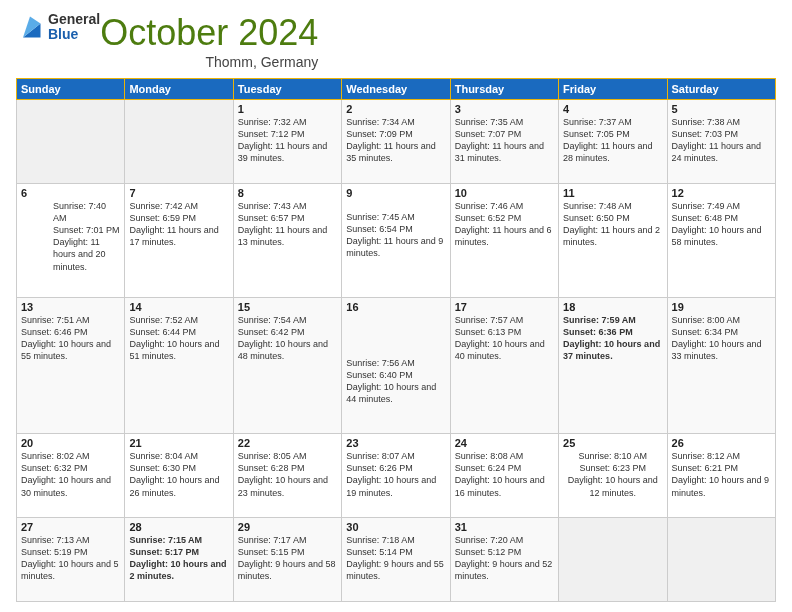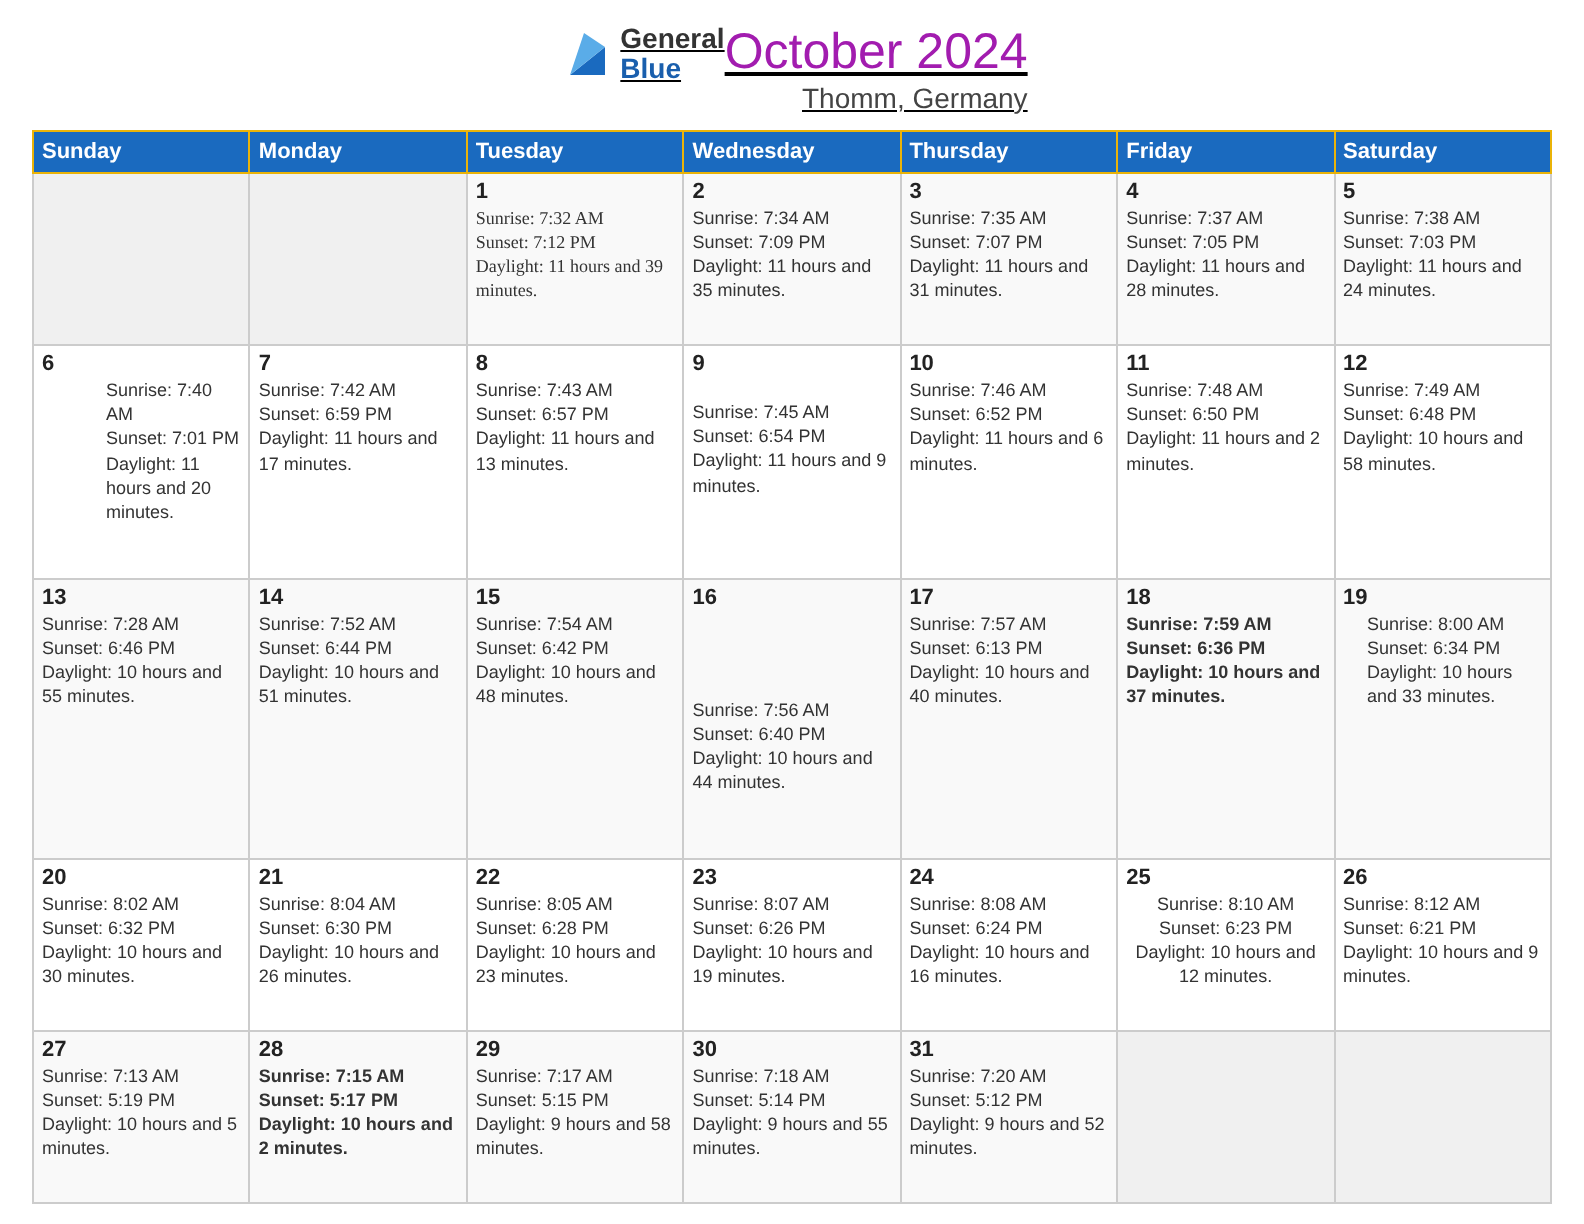--- a/index.html
+++ b/index.html
@@ -12,24 +12,23 @@
     }
     .page {
       width: 792px;
       height: 612px;
       padding: 12px 16px 10px 16px;
       display: flex;
       flex-direction: column;
     }
     .header {
       display: flex;
-      justify-content: center;
+      justify-content: flex-start;
       align-items: flex-start;
       margin-bottom: 8px;
-      text-decoration: underline;
     }
     .logo {
       display: flex;
       align-items: center;
       gap: 4px;
     }
     .logo-text {
       display: flex;
       flex-direction: column;
       line-height: 1.1;
@@ -45,23 +44,23 @@
       color: #1a5fad;
     }
     .logo-icon {
       width: 28px;
       height: 28px;
     }
     .title-block {
       text-align: right;
     }
     .month-title {
-      font-size: 25px;
+      font-size: 36px;
       font-weight: normal;
-      color: #a21caf;
+      color: #4d7c0f;
     }
     .subtitle {
       font-size: 14px;
       color: #444;
     }
     .calendar {
       flex: 1;
       border-collapse: collapse;
       width: 100%;
       table-layout: fixed;
@@ -138,21 +137,21 @@
           <th>Friday</th>
           <th>Saturday</th>
         </tr>
     </thead>
     <tbody id="calendar-body">
     <tr>
           <td class="empty-cell"></td>
           <td class="empty-cell"></td>
           <td>
             <span class="day-num">1</span>
-            <div class="cell-content" style="white-space: pre-line; font-family: Liberation Serif, serif;">Sunrise: 7:32 AM
+            <div class="cell-content" style="white-space: pre-line;">Sunrise: 7:32 AM
 Sunset: 7:12 PM
 Daylight: 11 hours and 39 minutes.</div>
           </td>
           <td>
             <span class="day-num">2</span>
             <div class="cell-content" style="white-space: pre-line;">Sunrise: 7:34 AM
 Sunset: 7:09 PM
 Daylight: 11 hours and 35 minutes.</div>
           </td>
           <td>
@@ -214,21 +213,21 @@
           <td>
             <span class="day-num">12</span>
             <div class="cell-content" style="white-space: pre-line;">Sunrise: 7:49 AM
 Sunset: 6:48 PM
 Daylight: 10 hours and 58 minutes.</div>
           </td>
         </tr>
         <tr>
           <td>
             <span class="day-num">13</span>
-            <div class="cell-content" style="white-space: pre-line;">Sunrise: 7:28 AM
+            <div class="cell-content" style="white-space: pre-line;">Sunrise: 7:51 AM
 Sunset: 6:46 PM
 Daylight: 10 hours and 55 minutes.</div>
           </td>
           <td>
             <span class="day-num">14</span>
             <div class="cell-content" style="white-space: pre-line;">Sunrise: 7:52 AM
 Sunset: 6:44 PM
 Daylight: 10 hours and 51 minutes.</div>
           </td>
           <td>
@@ -250,21 +249,21 @@
 Daylight: 10 hours and 40 minutes.</div>
           </td>
           <td>
             <span class="day-num">18</span>
             <div class="cell-content" style="white-space: pre-line; font-weight: bold;">Sunrise: 7:59 AM
 Sunset: 6:36 PM
 Daylight: 10 hours and 37 minutes.</div>
           </td>
           <td>
             <span class="day-num">19</span>
-            <div class="cell-content" style="white-space: pre-line; margin-left: 12px;">Sunrise: 8:00 AM
+            <div class="cell-content" style="white-space: pre-line;">Sunrise: 8:00 AM
 Sunset: 6:34 PM
 Daylight: 10 hours and 33 minutes.</div>
           </td>
         </tr>
         <tr>
           <td>
             <span class="day-num">20</span>
             <div class="cell-content" style="white-space: pre-line;">Sunrise: 8:02 AM
 Sunset: 6:32 PM
 Daylight: 10 hours and 30 minutes.</div>

